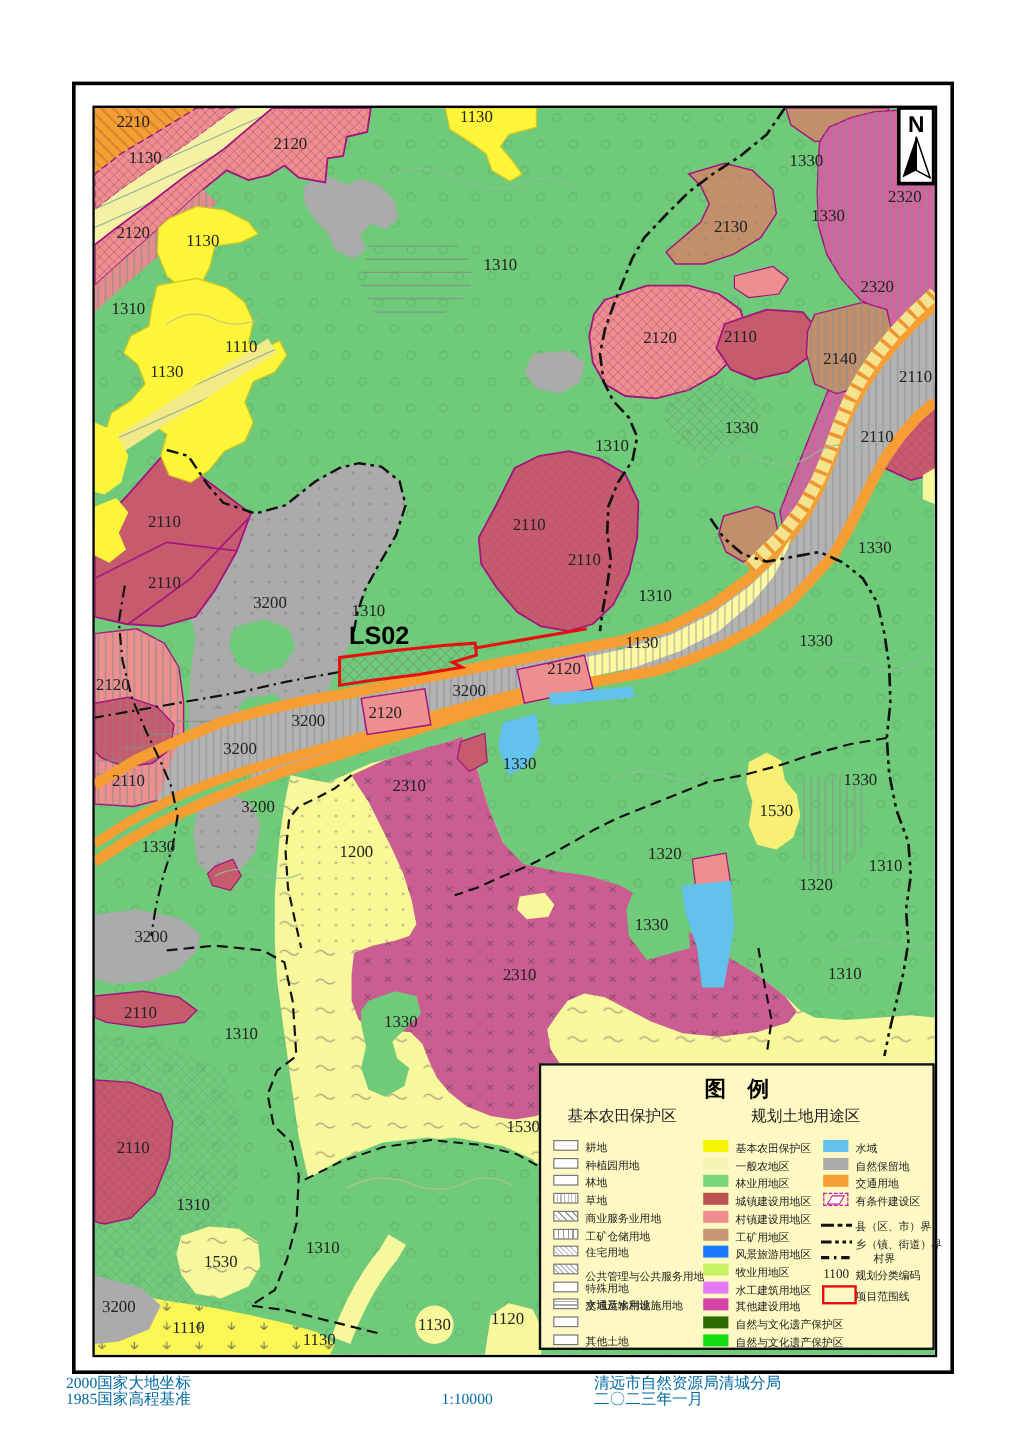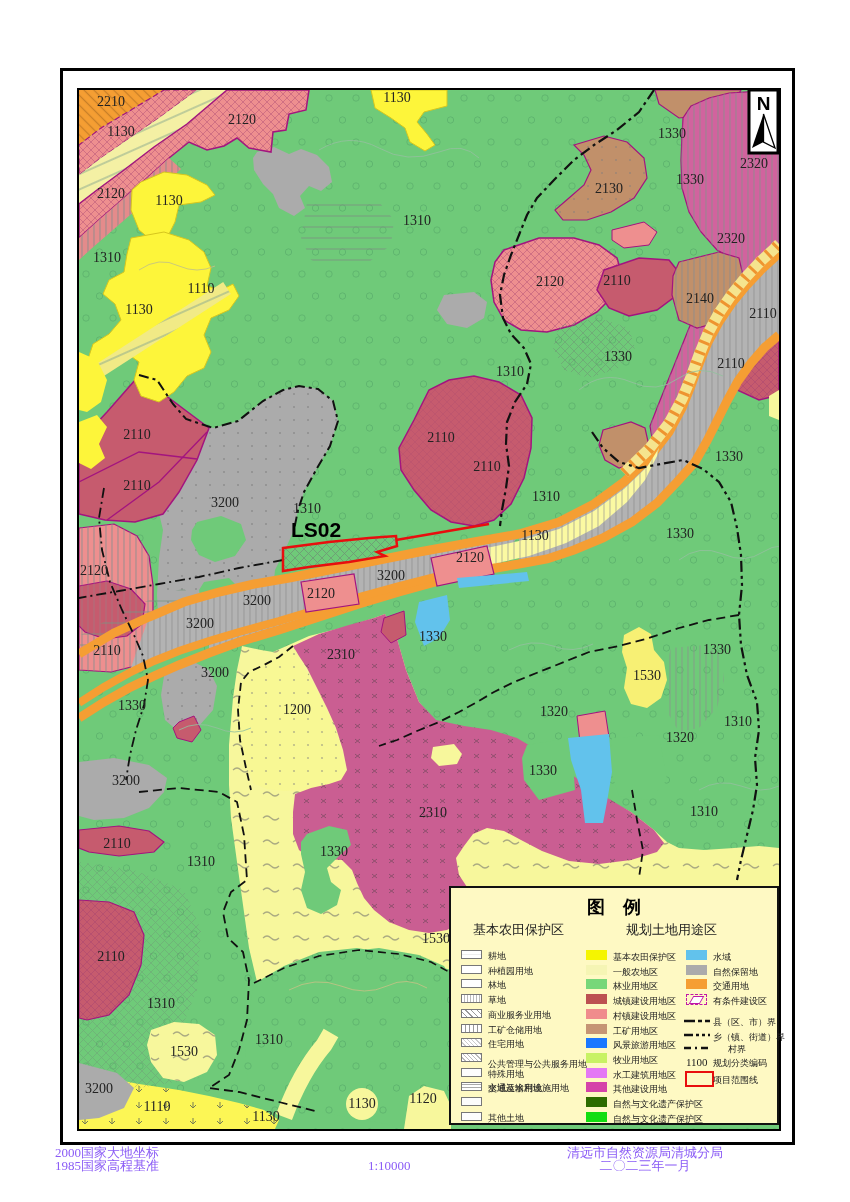--- a/index.html
+++ b/index.html
@@ -4,21 +4,21 @@
 .page{position:relative;width:850px;height:1202px;background:#fff;font-family:"Liberation Serif",serif;overflow:hidden}
 .title{position:absolute;top:18px;left:0;width:100%;text-align:center;font-size:28px;font-weight:bold;color:#000;text-indent:20px;letter-spacing:1px}
 .outer{position:absolute;left:60px;top:68px;width:729px;height:1071px;border:3px solid #000}
 .mapwrap{position:absolute;left:79px;top:90px;width:700px;height:1039px;border:2px solid #000;box-sizing:content-box;margin-left:-2px;margin-top:-2px}
 .legend{position:absolute;left:449px;top:886px;width:330px;height:239px;background:#fef9c3;border:2px solid #111;box-sizing:border-box;font-family:"Liberation Serif",serif}
 .lt{position:absolute;top:7px;left:0;width:100%;text-align:center;font-size:18px;font-weight:bold;letter-spacing:18px;text-indent:18px}
 .lh{position:absolute;font-size:13px;color:#222}
 .li{position:absolute;font-size:9px;color:#222;white-space:nowrap}
 .sw{position:absolute;width:21px;height:9px;border:1px solid #777;box-sizing:border-box}
 .sws{position:absolute;width:21px;height:10px}
-.ft{position:absolute;font-size:13px;color:#8b5cf6}
+.ft{position:absolute;font-size:13px;color:#0369a1}
 </style></head><body>
 <div class="page">
 <div class="outer"></div>
 <div class="mapwrap"><svg width="700" height="1039" viewBox="0 0 700 1039">
 <defs>
 <pattern id="circ" width="27" height="44" patternUnits="userSpaceOnUse">
  <circle cx="7" cy="8" r="3.2" fill="none" stroke="#51a365" stroke-width="1" opacity="0.55"></circle>
  <circle cx="20.5" cy="30" r="3.2" fill="none" stroke="#51a365" stroke-width="1" opacity="0.55"></circle>
 </pattern>
 <pattern id="wave" width="30" height="24" patternUnits="userSpaceOnUse">
@@ -324,14 +324,14 @@
         <line x1="0" y1="3" x2="26" y2="3" stroke="#111" stroke-width="2.6" stroke-dasharray="7 4 2 4"></line>
       </svg>
 <div class="li" style="left:277px;top:155px">村界</div>
 <div class="li" style="left:235px;top:168px;font-size:11px">1100</div>
 <div class="li" style="left:262px;top:169px">规划分类编码</div>
 <div style="position:absolute;left:234px;top:183px;width:25px;height:12px;border:2.5px solid #e80e0e"></div>
 <div class="li" style="left:262px;top:186px">项目范围线</div>
 </div>
 <div class="ft" style="left:55px;top:1146px;line-height:13px">2000国家大地坐标<br>1985国家高程基准</div>
 <div class="ft" style="left:368px;top:1158px">1:10000</div>
-<div class="ft" style="left:495px;top:1146px;width:300px;text-align:center;line-height:13px">清远市自然资源局清城分局<br>二〇二三年一月</div>
+<div class="ft" style="left:495px;top:1146px;width:300px;text-align:left;line-height:13px">清远市自然资源局清城分局<br>二〇二三年一月</div>
 </div>
 
 </body></html>

